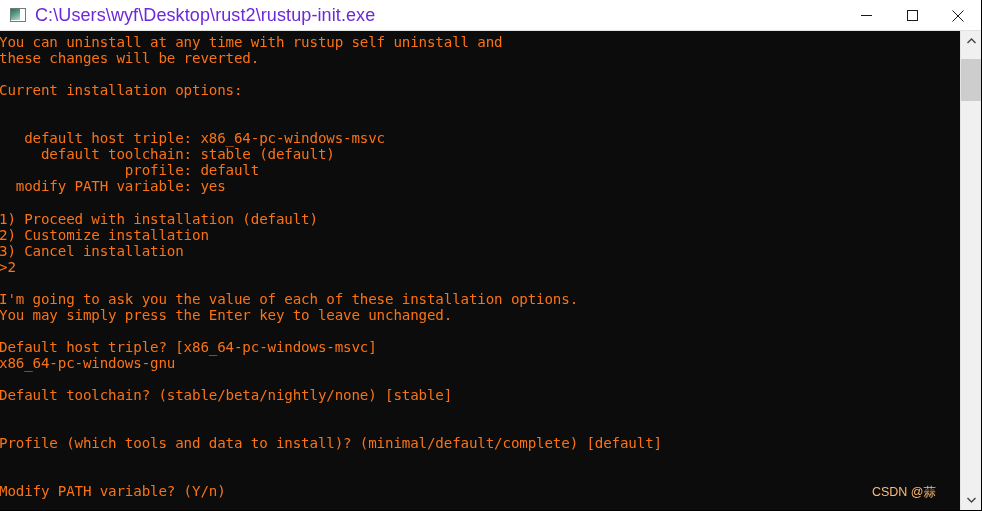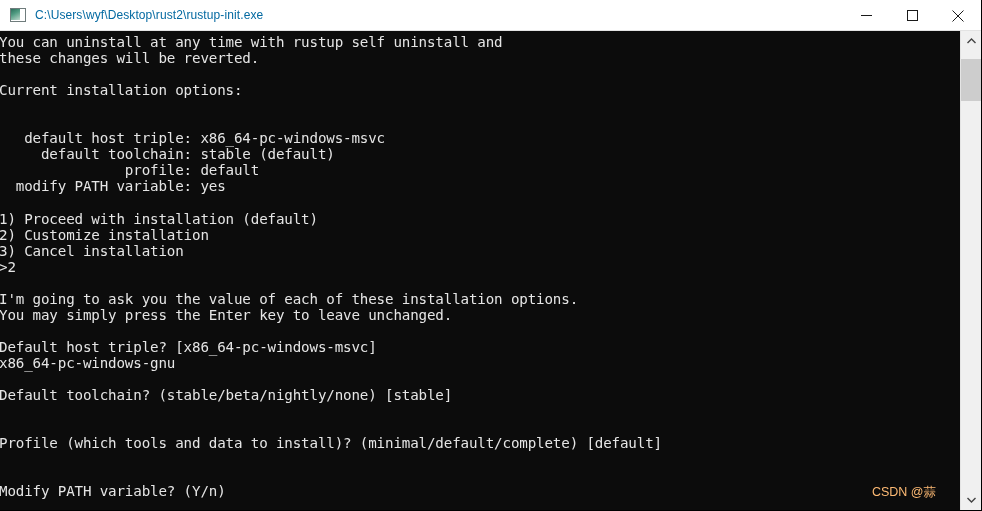--- a/index.html
+++ b/index.html
@@ -53,22 +53,22 @@
     background: #ffffff;
     border: 1px solid #6f7c7c;
   }
   .titlebar-icon .screen {
     position: absolute;
     left: 1px; top: 2px;
     width: 9px; height: 11px;
     background: linear-gradient(150deg, #2e6e5c 0%, #4e9a80 40%, #bfd9cd 100%);
   }
   .titlebar-title {
-    font-size: 12px;
-    color: #0369a1;
+    font-size: 18px;
+    color: #6d28d9;
     letter-spacing: 0.1px;
     white-space: nowrap;
     font-family: "Liberation Sans", sans-serif;
   }
   .titlebar-controls {
     position: absolute;
     right: 0; top: 0;
     height: 31px;
     display: flex;
   }
@@ -97,21 +97,21 @@
     background: #0c0c0c;
   }
   .console-text {
     position: absolute;
     left: -1px;
     top: 3px;
     margin: 0;
     font-family: "DejaVu Sans Mono", "Liberation Mono", monospace;
     font-size: 14.2px;
     line-height: 16.05px;
-    color: #e5e5e5;
+    color: #f97316;
     white-space: pre;
     letter-spacing: -0.15px;
     -webkit-font-smoothing: none;
   }
 
   .watermark {
     position: absolute;
     right: 24px;
     bottom: 9px;
     font-family: "Liberation Sans", sans-serif;

